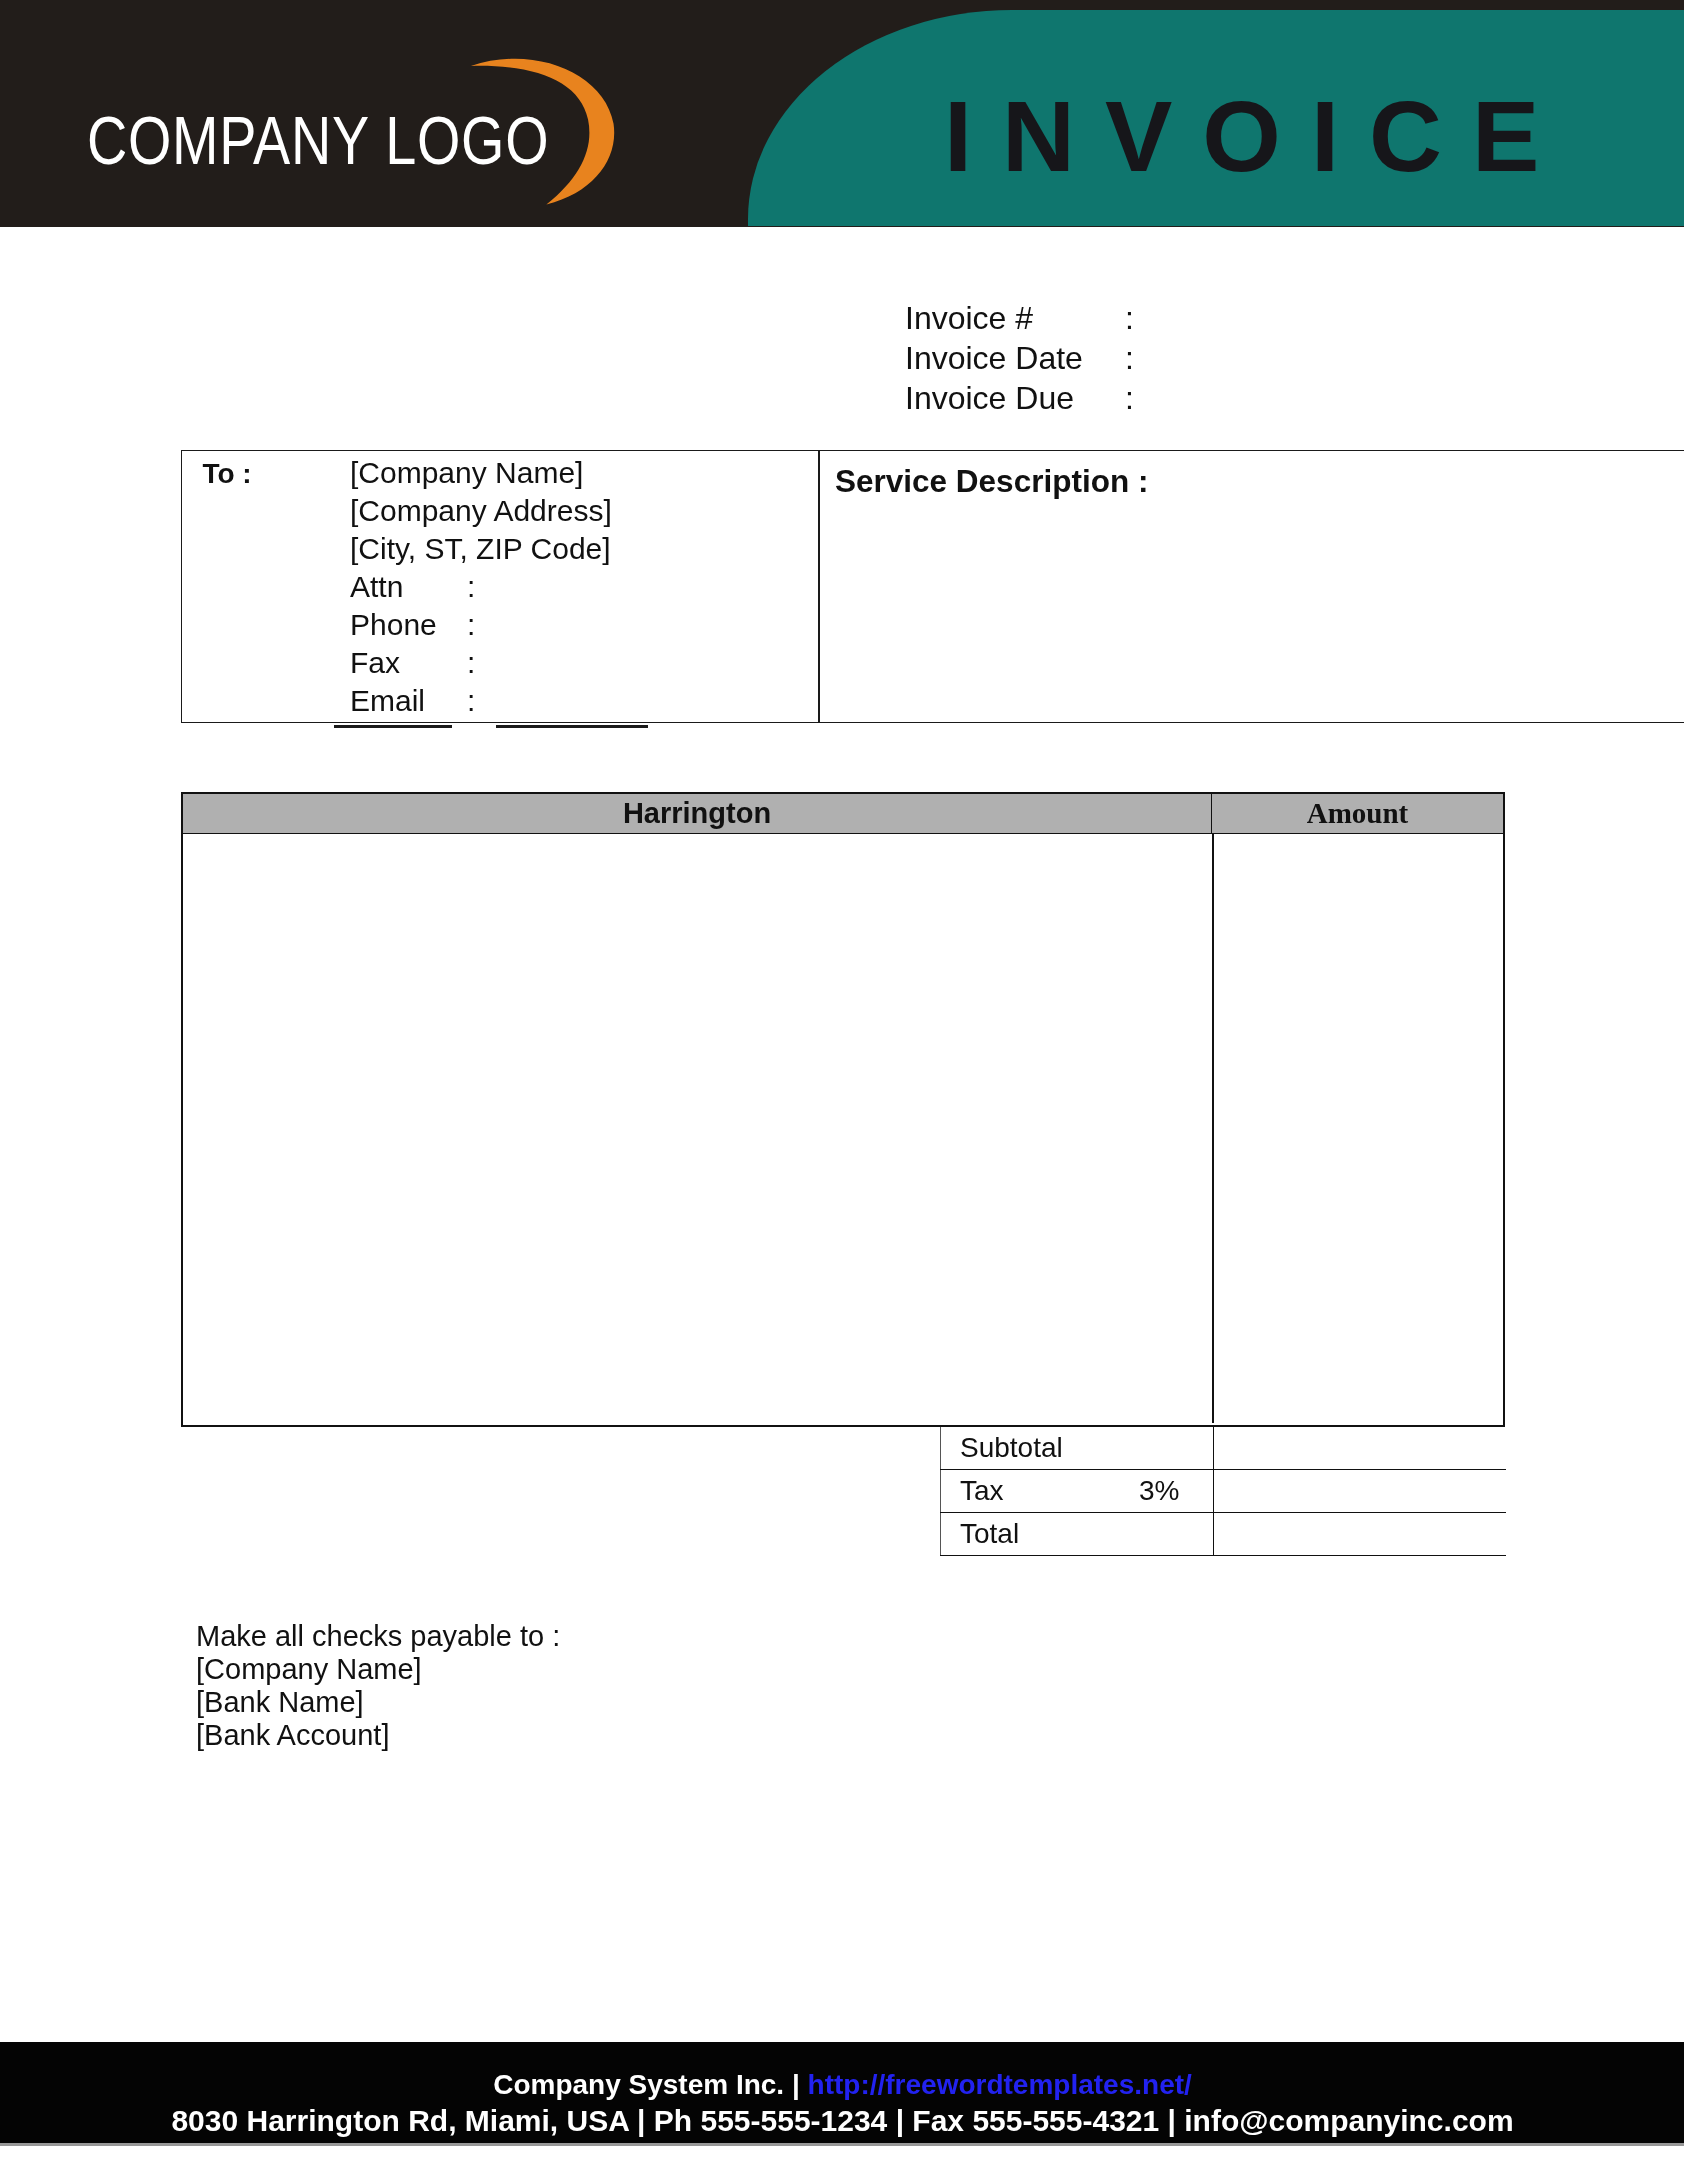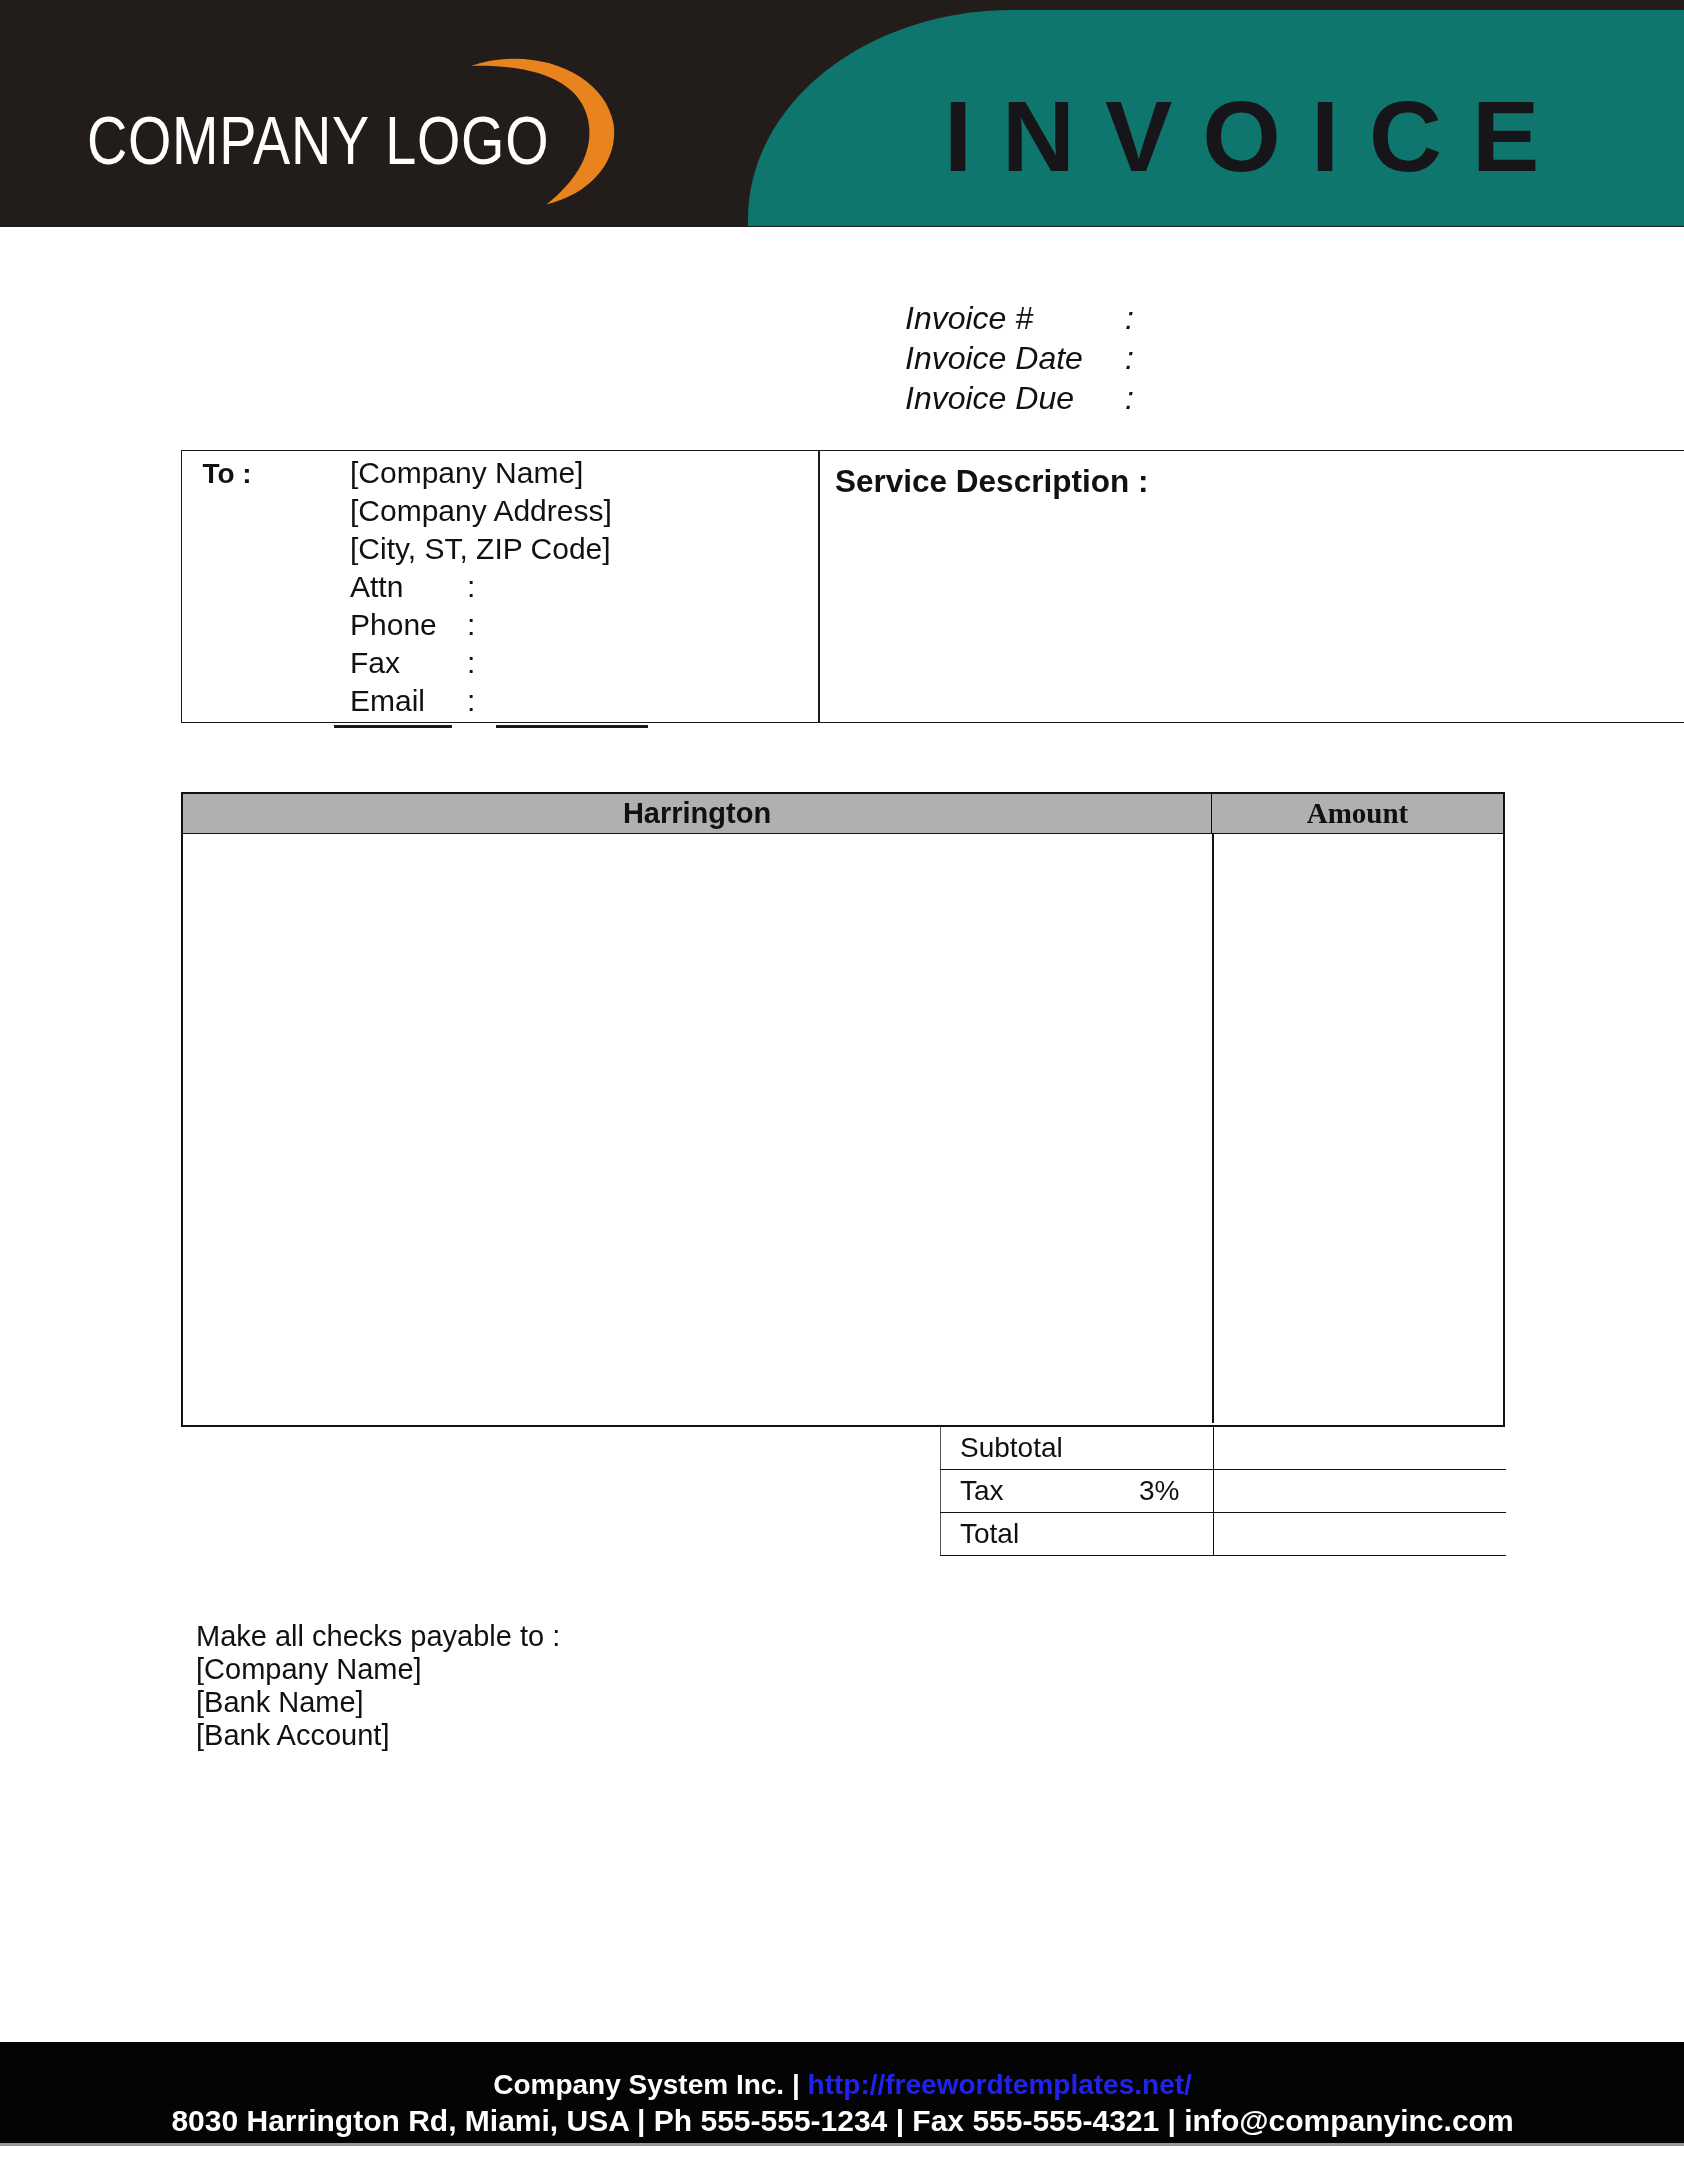--- a/index.html
+++ b/index.html
@@ -36,21 +36,21 @@
   .logo-text {
     position: absolute; left: 87px; top: 101px;
     font-size: 68px; font-weight: 400; color: #ffffff;
     white-space: nowrap;
     transform: scaleX(0.82); transform-origin: left center;
     letter-spacing: 0.9px;
   }
   .logo-swoosh { position: absolute; left: 458px; top: 43px; }
 
   
-  .invoice-meta { position: absolute; left: 905px; top: 298px; font-size: 32px; font-style: italic; }
+  .invoice-meta { position: absolute; left: 905px; top: 298px; font-size: 32px; }
   .meta-row { display: flex; line-height: 40px; }
   .meta-label { width: 220px; }
   .meta-colon { width: 25.6px; }
   .meta-value { min-width: 170px; }
 
   
   .recipient-box {
     position: absolute; left: 181px; top: 450px;
     width: 1540px; height: 273px;
     border: 1.7px solid #1a1a1a;

